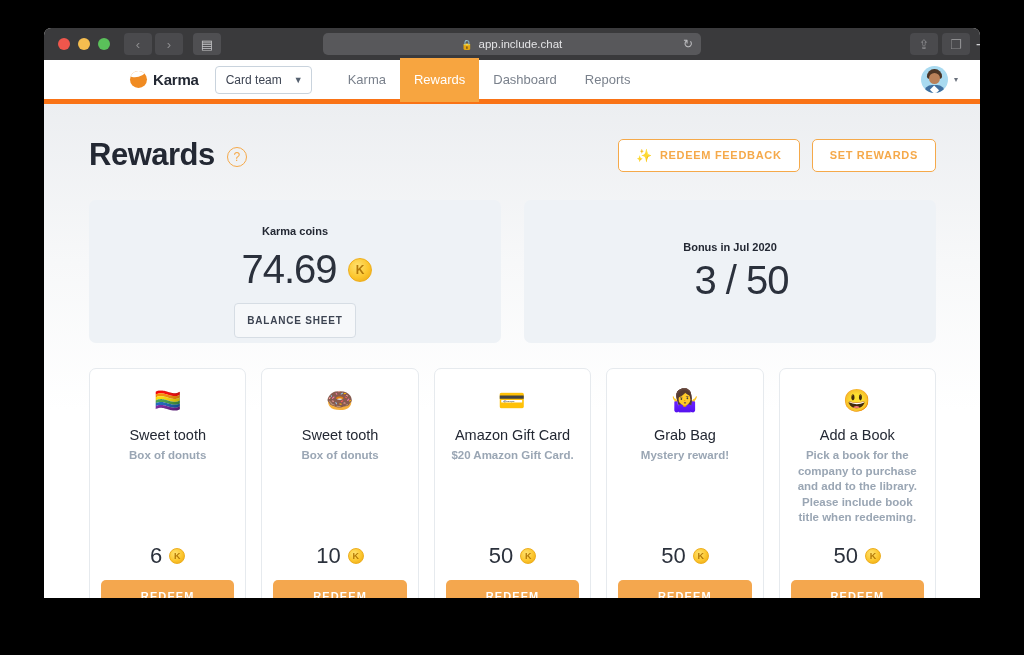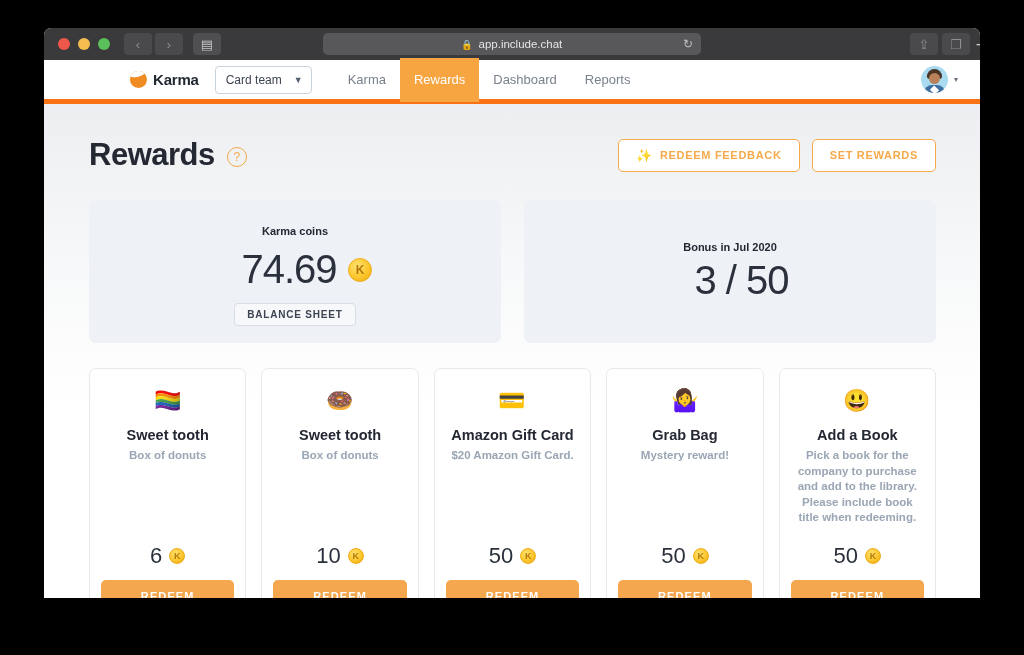--- a/index.html
+++ b/index.html
@@ -335,21 +335,21 @@
     border: 1px solid #d6dde4;
     background: #f6f8fa;
     border-radius: 4px;
     font-size: 10px;
     font-weight: bold;
     color: #3d4452;
     letter-spacing: 0.8px;
     height: 21px;
     display: flex;
     align-items: center;
-    padding: 0 12px;
+    padding: 6px 12px;
     margin-top: 11px;
   }
 
   
   .rewards-row {
     display: flex;
     gap: 15px;
     margin-top: 25px;
   }
   .reward-card {
@@ -365,21 +365,21 @@
     box-sizing: border-box;
     position: relative;
   }
   .reward-emoji {
     font-size: 22px;
     line-height: 1;
     height: 24px;
   }
   .reward-title {
     font-size: 14.5px;
-    font-weight: bold;
+    font-weight: normal;
     color: #232833;
     text-align: left;
     margin-top: 12px;
     line-height: 1.27;
   }
   .reward-desc {
     font-size: 11.5px;
     color: #9aa6b4;
     text-align: center;
     margin-top: 4px;

